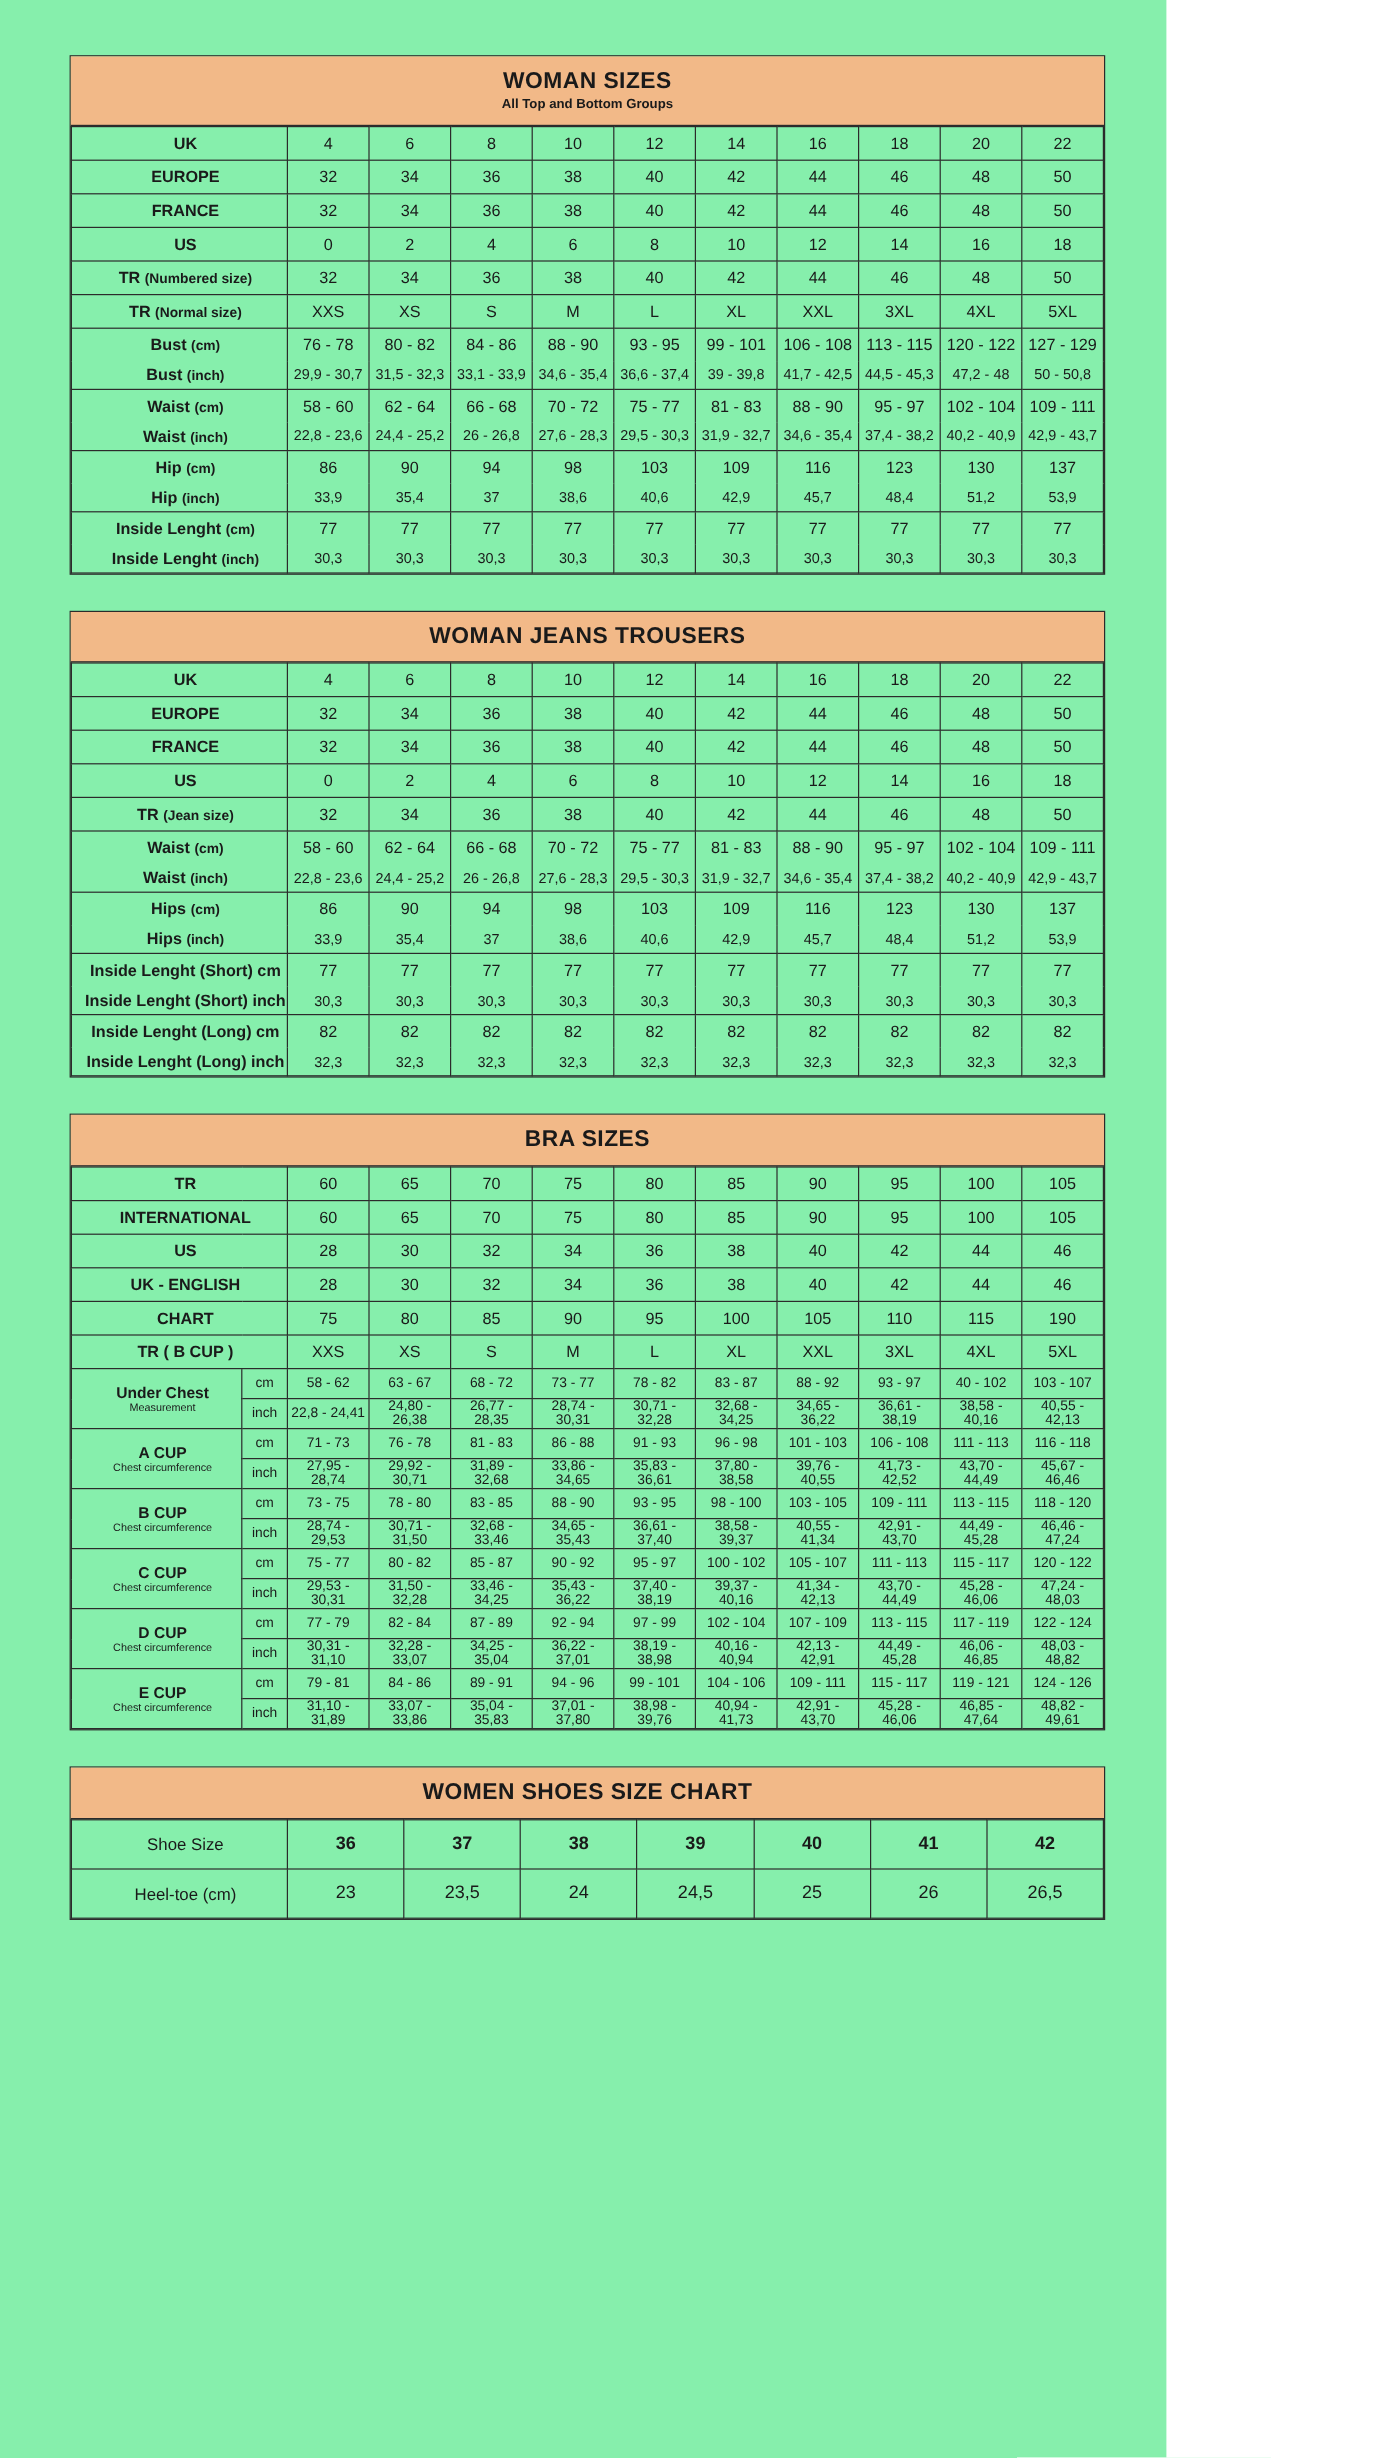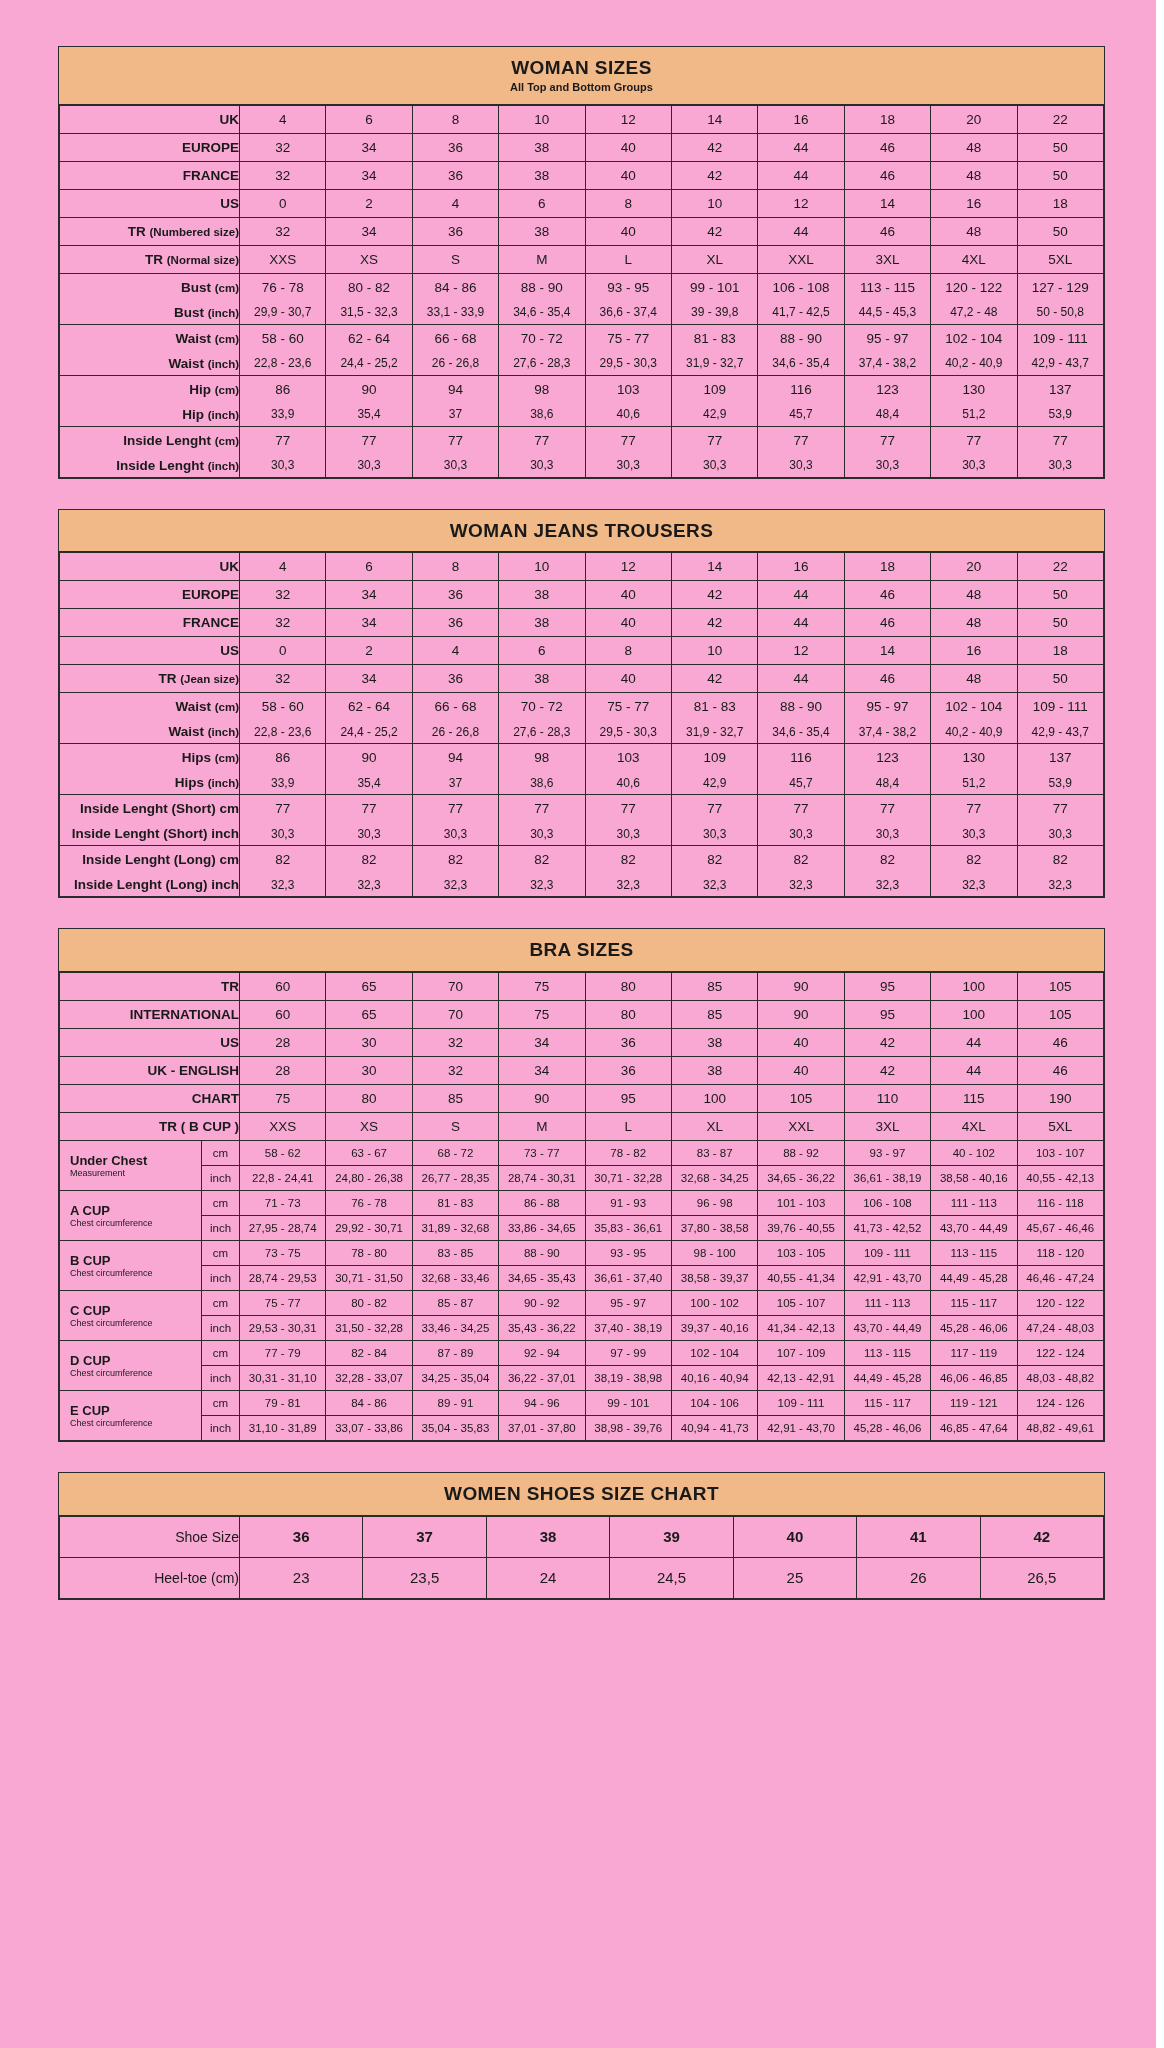--- a/index.html
+++ b/index.html
@@ -7,25 +7,25 @@
     padding: 0;
     background: #ffffff;
   }
   body {
     width: 1164px;
     font-family: "Liberation Sans", sans-serif;
     color: #1a1a1a;
     -webkit-font-smoothing: antialiased;
   }
   .page {
-    width: 1156px;
+    width: 972px;
     min-height: 2048px;
     box-sizing: border-box;
     padding: 46px 51px 40px 58px;
-    background: #f9a8d4;
+    background: #86efac;
   }
   .chart-block {
     border: 1.5px solid #2b2b2b;
     margin-bottom: 30px;
     box-sizing: border-box;
   }
   .chart-title {
     background: #f2b988;
     border-bottom: 1.5px solid #2b2b2b;
     text-align: center;
@@ -52,21 +52,21 @@
   td, th {
     border: 1px solid #2b2b2b;
     padding: 0;
     text-align: center;
     vertical-align: middle;
     font-size: 13.5px;
     font-weight: normal;
     height: 27px;
   }
   td.lbl, th.lbl {
-    text-align: right;
+    text-align: center;
     padding-left: 10px;
     font-size: 13.5px;
     font-weight: bold;
   }
   td.lbl .unit, th.lbl .unit {
     font-weight: bold;
     font-size: 11.5px;
   }
   tr.compact td {
     height: 23px;
@@ -77,21 +77,21 @@
   }
   .nbt { border-top: none !important; }
   .nbb { border-bottom: none !important; }
 
   
   .bra-detail td {
     font-size: 11.5px;
     height: 24px;
   }
   .bra-detail td.cuplbl {
-    text-align: left;
+    text-align: center;
     padding-left: 10px;
     font-weight: bold;
     font-size: 13px;
   }
   .bra-detail td.cuplbl .sublabel {
     display: block;
     font-weight: normal;
     font-size: 9px;
     line-height: 1.2;
   }

